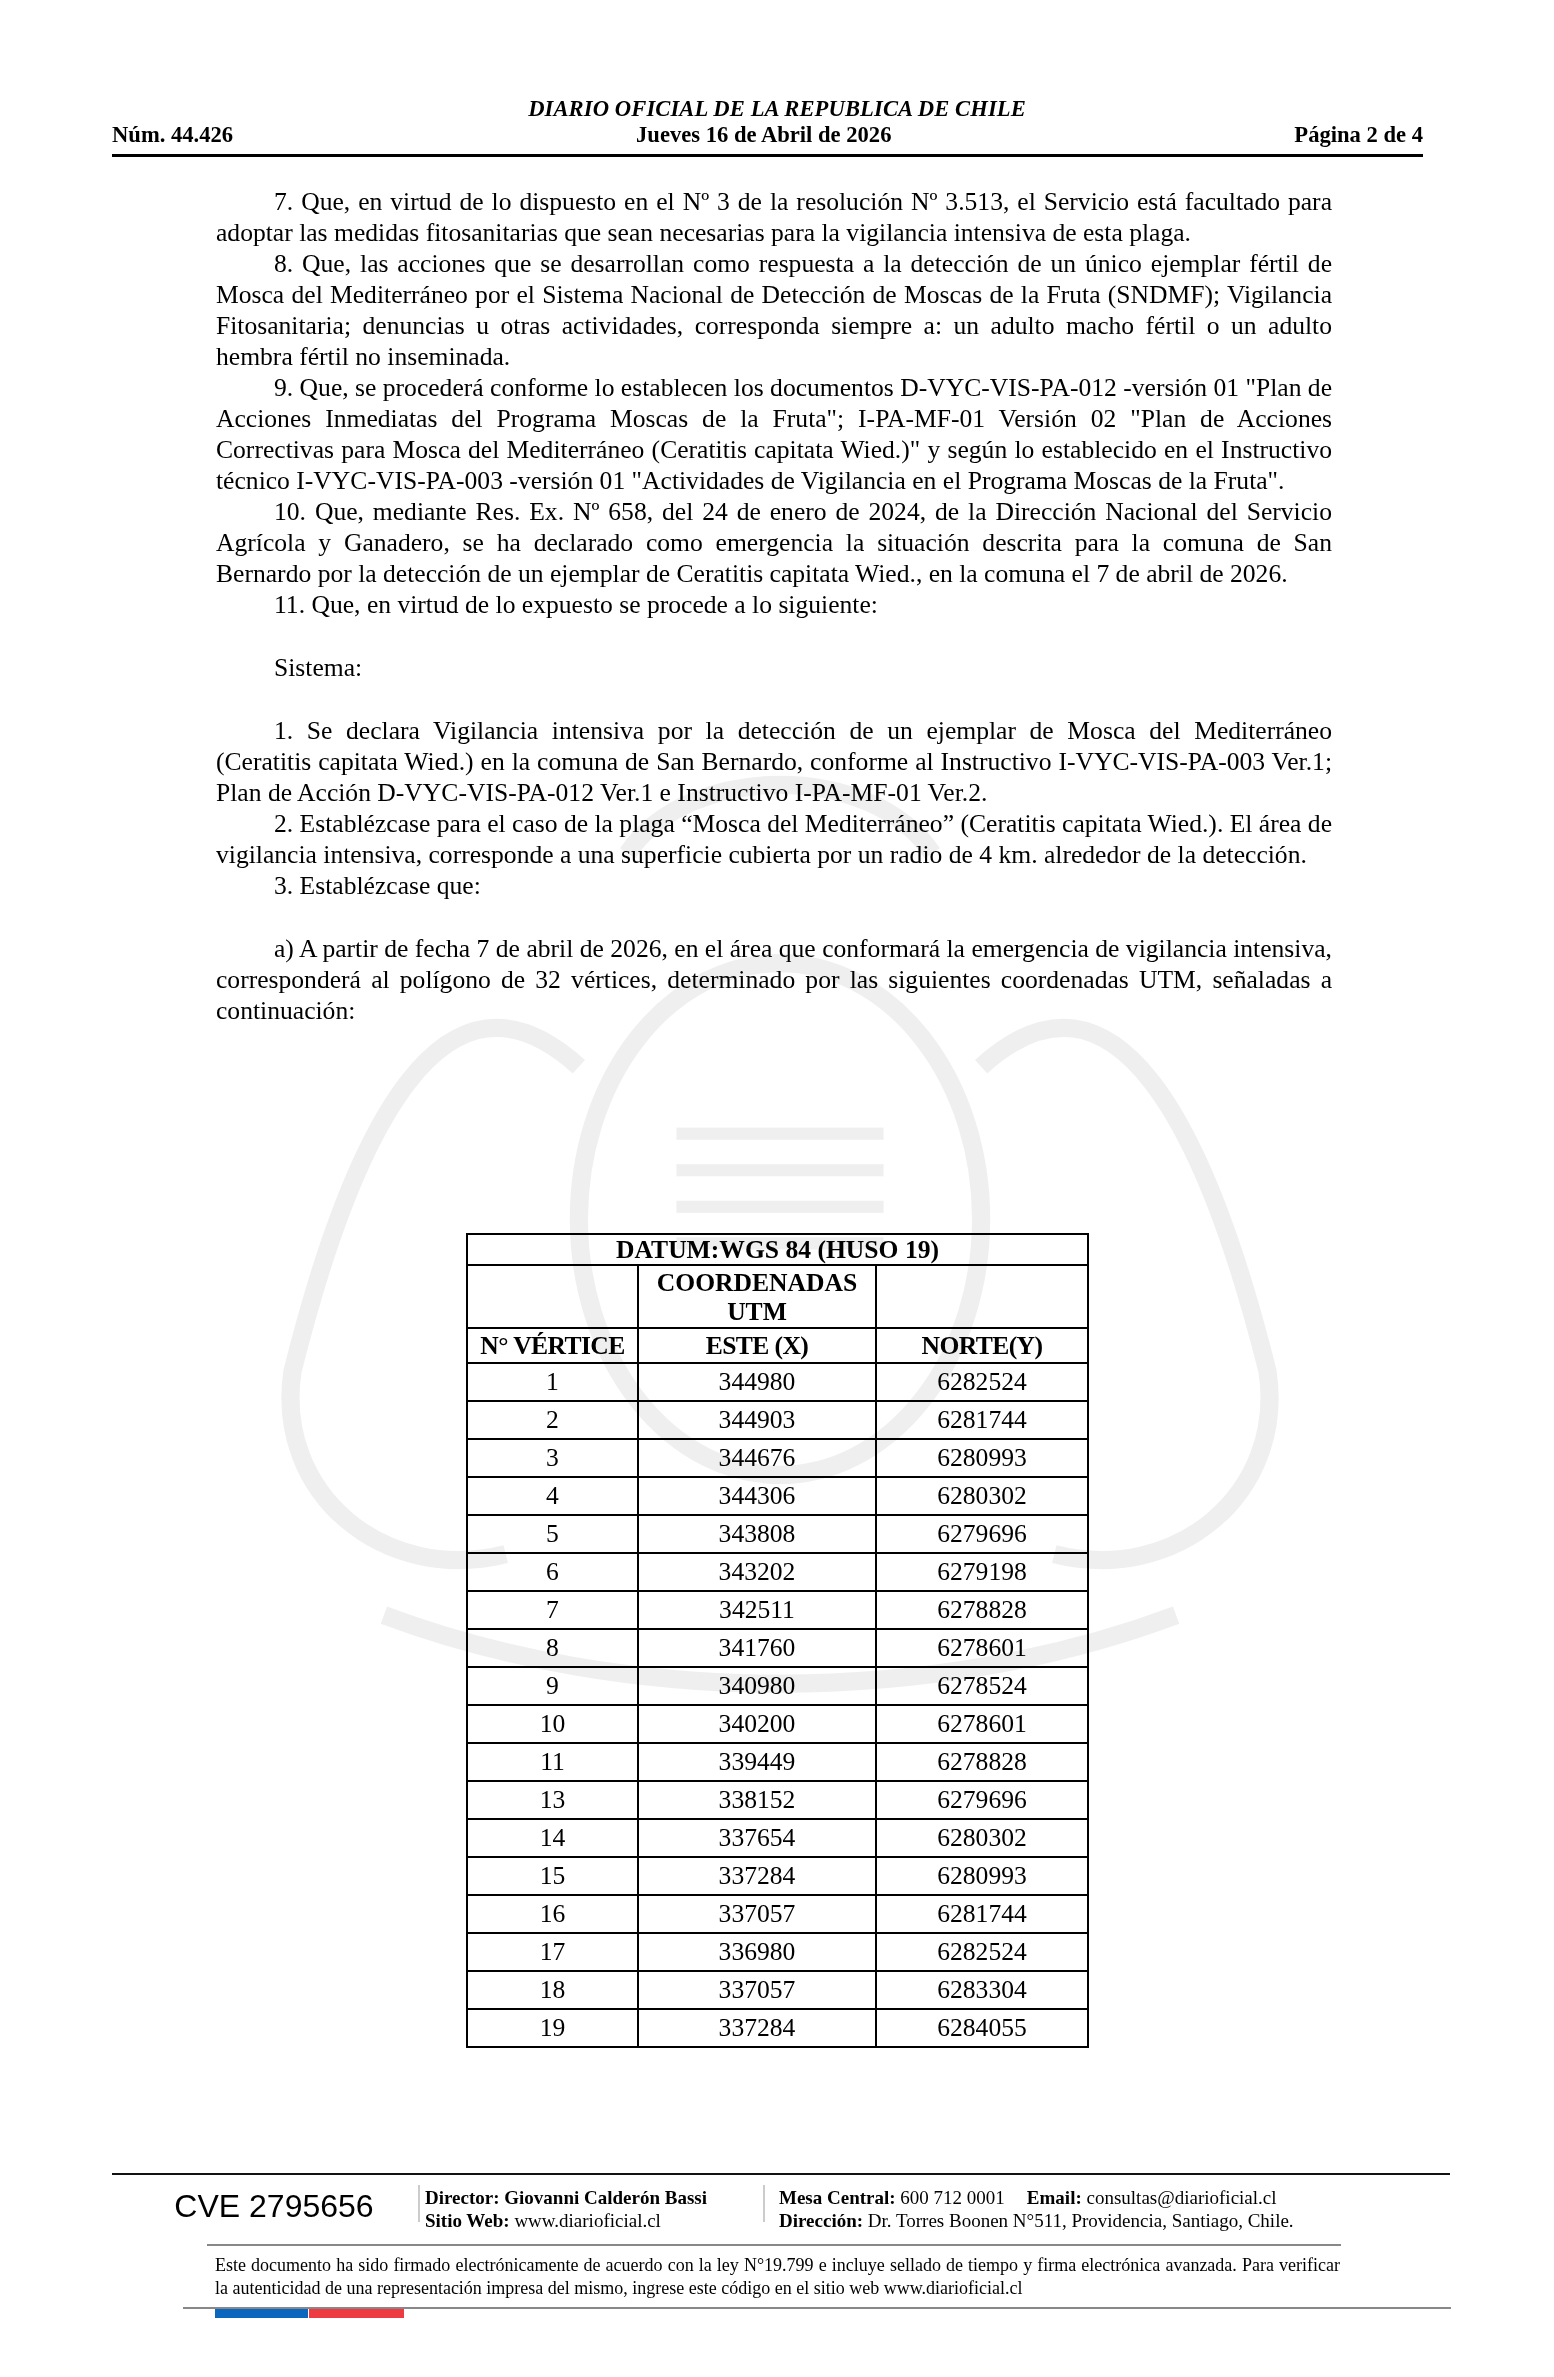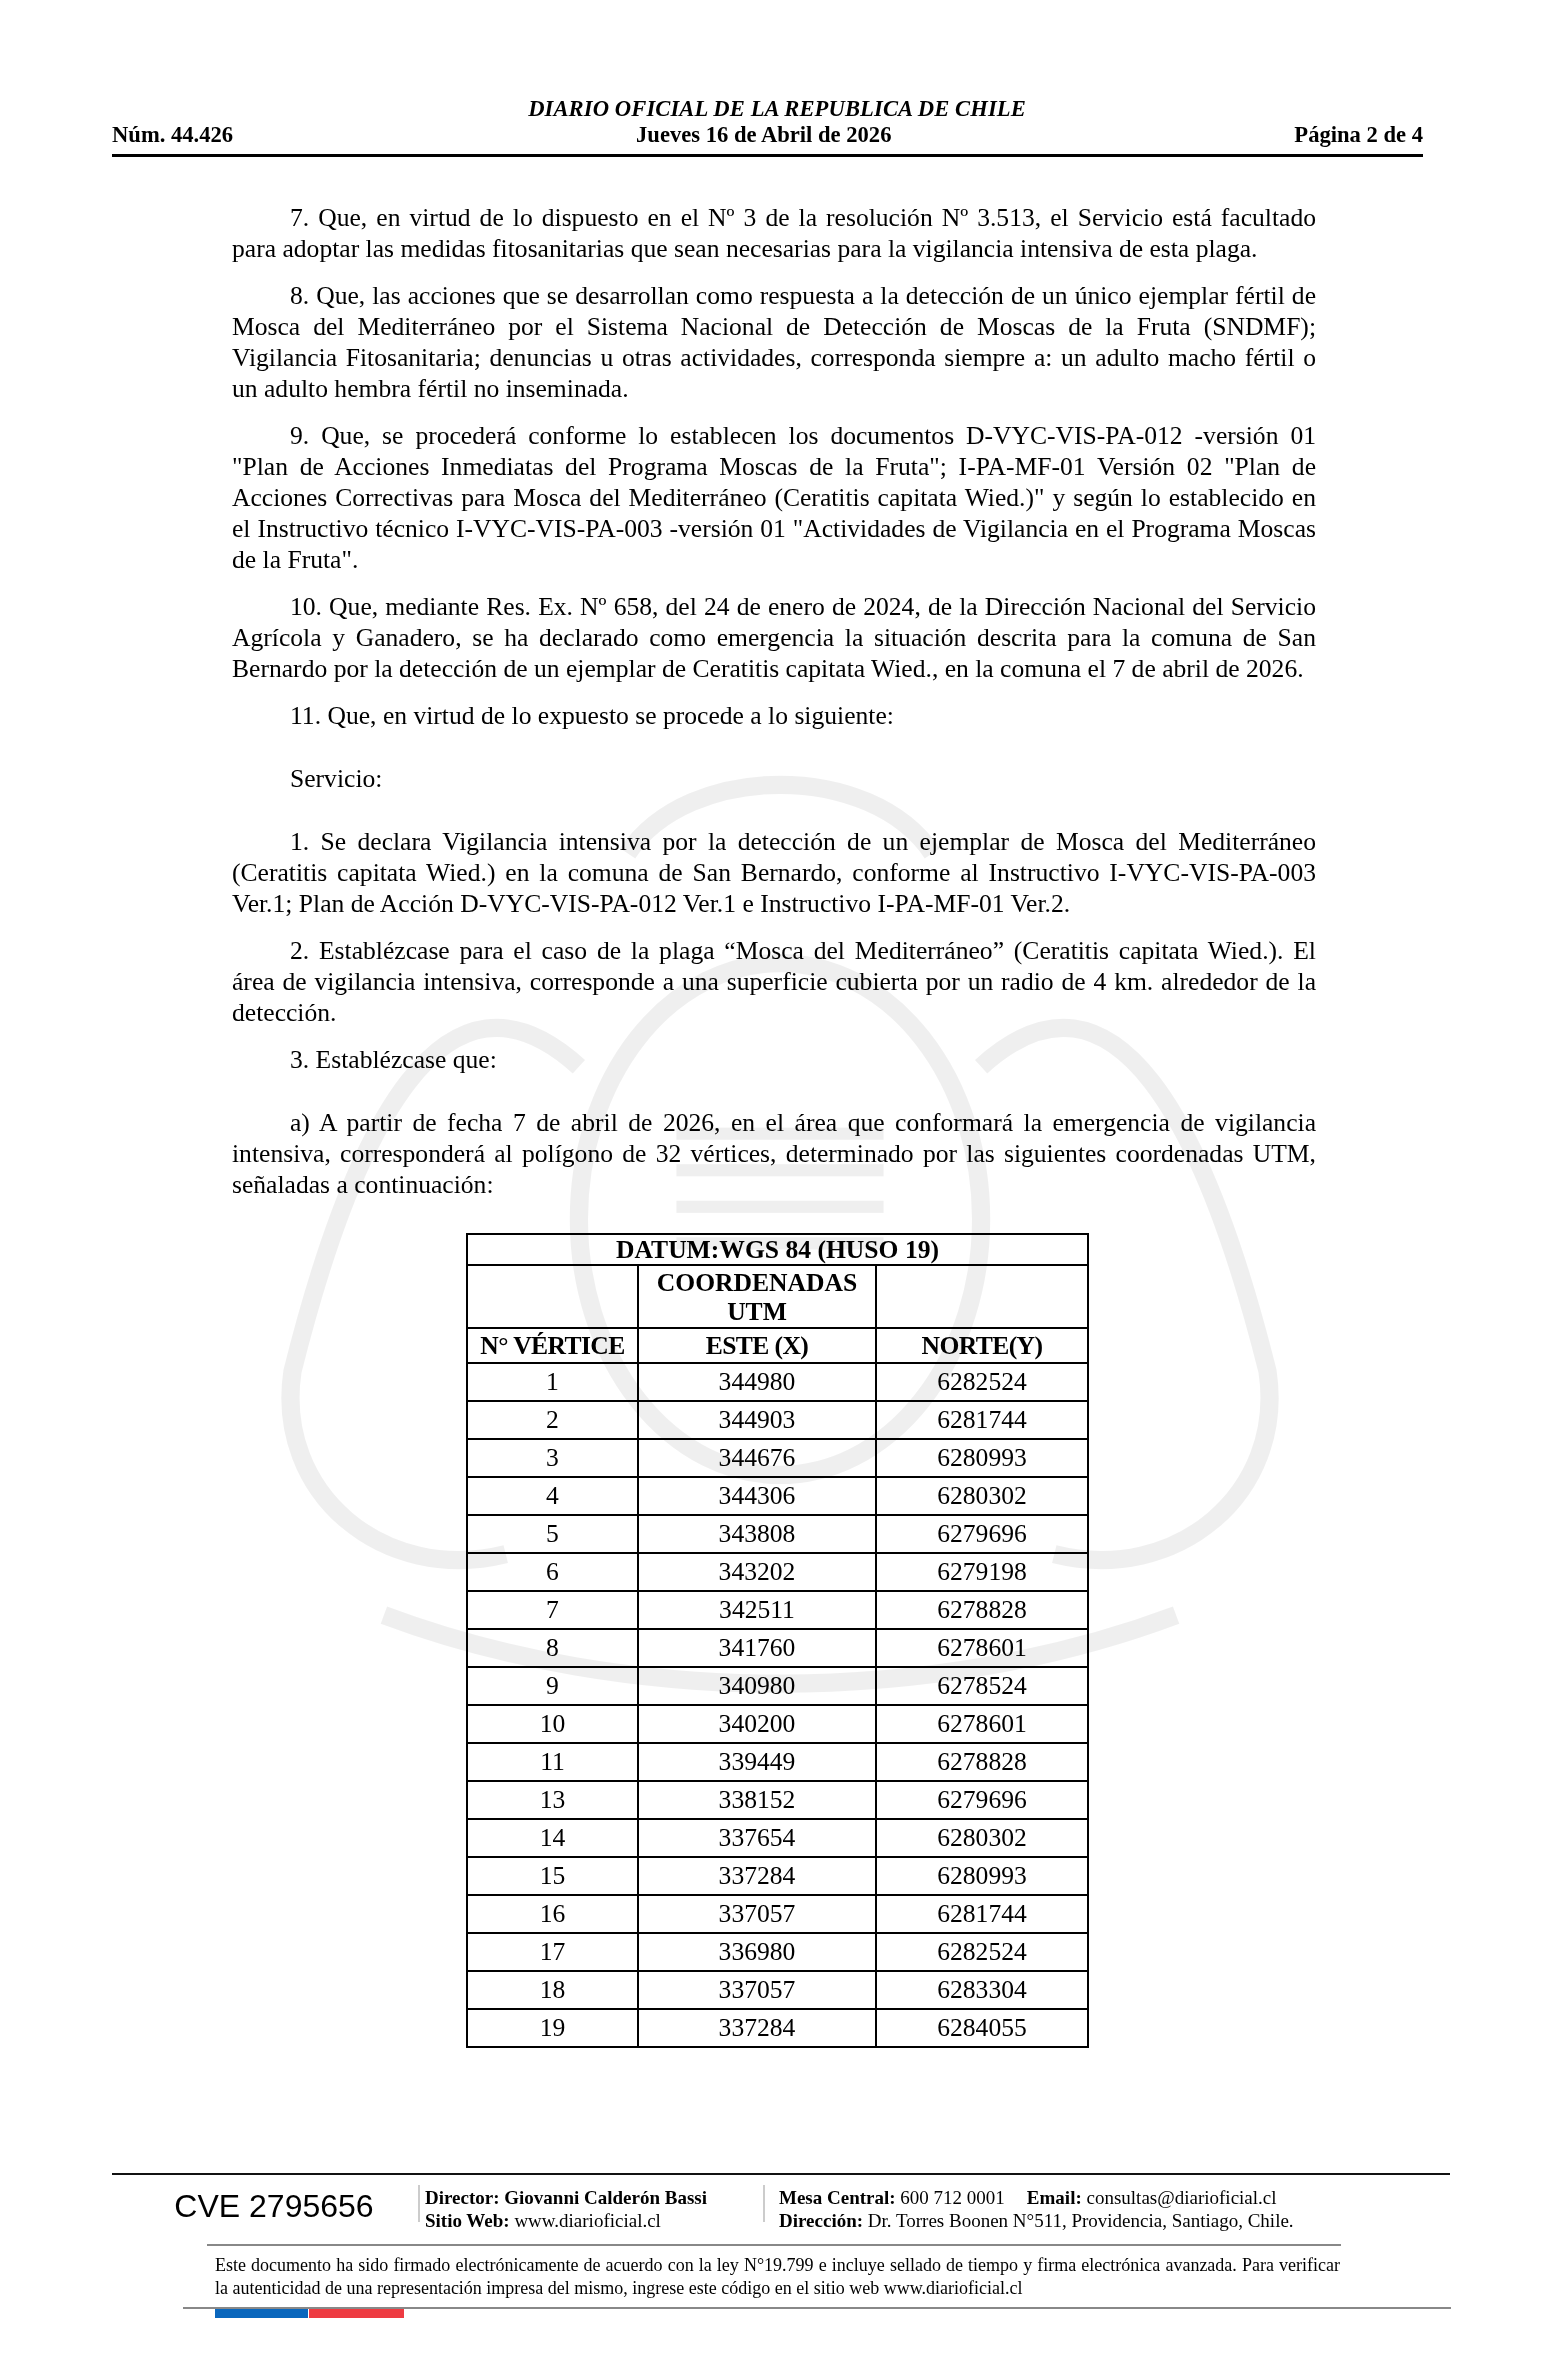--- a/index.html
+++ b/index.html
@@ -22,21 +22,21 @@
     font-weight: bold; font-size: 22.6px;
   }
   .hdr-rule {
     position: absolute; left: 112px; width: 1311px; top: 154px; height: 3px; background: #000;
   }
   
   .content {
     position: absolute; left: 216px; width: 1116px; top: 186px;
     font-size: 25.6px; line-height: 31px; text-align: justify;
   }
-  .content p { margin: 16px; text-indent: 58px; }
+  .content p { margin: 0; text-indent: 58px; }
   .content p.gap-before { margin-top: 32px; }
   .content p.gap-before-2 { margin-top: 32px; }
   
   .coords-table {
     position: absolute; left: 466px; top: 1233px; width: 620px;
     border-collapse: collapse; font-size: 25.6px; table-layout: fixed;
   }
   .coords-table td, .coords-table th {
     border: 2.4px solid #000; text-align: center; padding: 0; vertical-align: middle;
   }
@@ -102,21 +102,21 @@
   <span>Página 2 de 4</span>
 </div>
 <div class="hdr-rule"></div>
 
 <div class="content">
   <p>7. Que, en virtud de lo dispuesto en el Nº 3 de la resolución Nº 3.513, el Servicio está facultado para adoptar las medidas fitosanitarias que sean necesarias para la vigilancia intensiva de esta plaga.</p>
   <p>8. Que, las acciones que se desarrollan como respuesta a la detección de un único ejemplar fértil de Mosca del Mediterráneo por el Sistema Nacional de Detección de Moscas de la Fruta (SNDMF); Vigilancia Fitosanitaria; denuncias u otras actividades, corresponda siempre a: un adulto macho fértil o un adulto hembra fértil no inseminada.</p>
   <p>9. Que, se procederá conforme lo establecen los documentos D-VYC-VIS-PA-012 -versión 01 "Plan de Acciones Inmediatas del Programa Moscas de la Fruta"; I-PA-MF-01 Versión 02 "Plan de Acciones Correctivas para Mosca del Mediterráneo (Ceratitis capitata Wied.)" y según lo establecido en el Instructivo técnico I-VYC-VIS-PA-003 -versión 01 "Actividades de Vigilancia en el Programa Moscas de la Fruta".</p>
   <p>10. Que, mediante Res. Ex. Nº 658, del 24 de enero de 2024, de la Dirección Nacional del Servicio Agrícola y Ganadero, se ha declarado como emergencia la situación descrita para la comuna de San Bernardo por la detección de un ejemplar de Ceratitis capitata Wied., en la comuna el 7 de abril de 2026.</p>
   <p>11. Que, en virtud de lo expuesto se procede a lo siguiente:</p>
-  <p class="gap-before">Servicio:</p>
+  <p class="gap-before">Sistema:</p>
   <p class="gap-before">1. Se declara Vigilancia intensiva por la detección de un ejemplar de Mosca del Mediterráneo (Ceratitis capitata Wied.) en la comuna de San Bernardo, conforme al Instructivo I-VYC-VIS-PA-003 Ver.1; Plan de Acción D-VYC-VIS-PA-012 Ver.1 e Instructivo I-PA-MF-01 Ver.2.</p>
   <p>2. Establézcase para el caso de la plaga “Mosca del Mediterráneo” (Ceratitis capitata Wied.). El área de vigilancia intensiva, corresponde a una superficie cubierta por un radio de 4 km. alrededor de la detección.</p>
   <p>3. Establézcase que:</p>
   <p class="gap-before-2">a) A partir de fecha 7 de abril de 2026, en el área que conformará la emergencia de vigilancia intensiva, corresponderá al polígono de 32 vértices, determinado por las siguientes coordenadas UTM, señaladas a continuación:</p>
 </div>
 
 <table class="coords-table">
   <colgroup>
       <col class="c1">
       <col class="c2">

